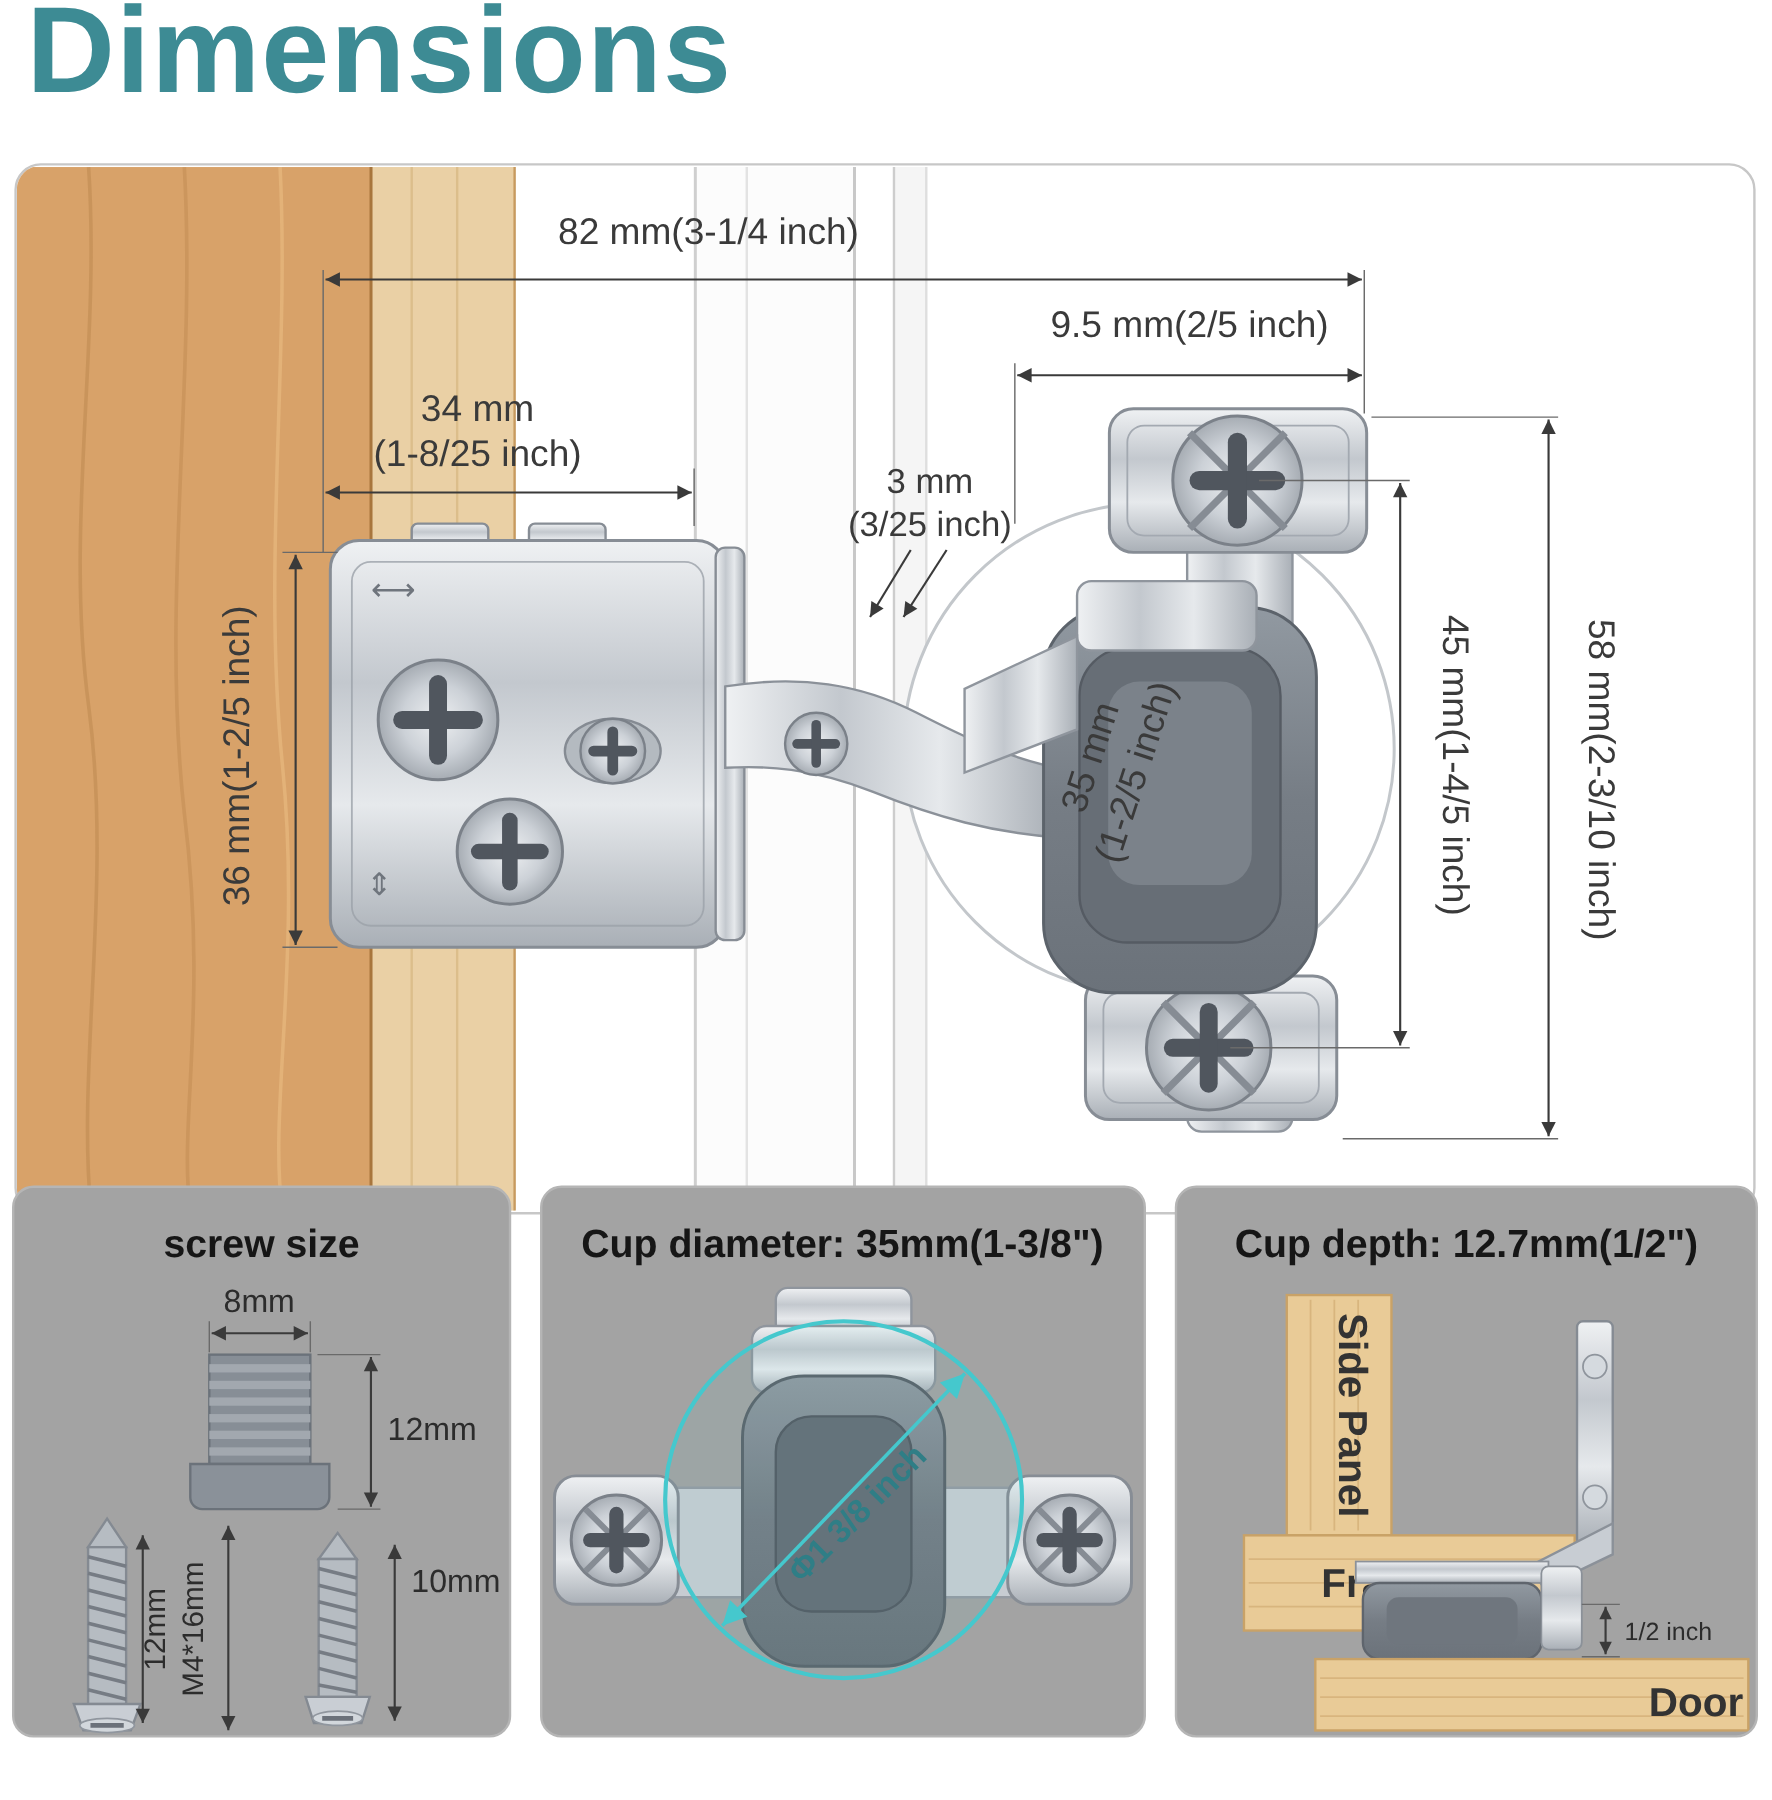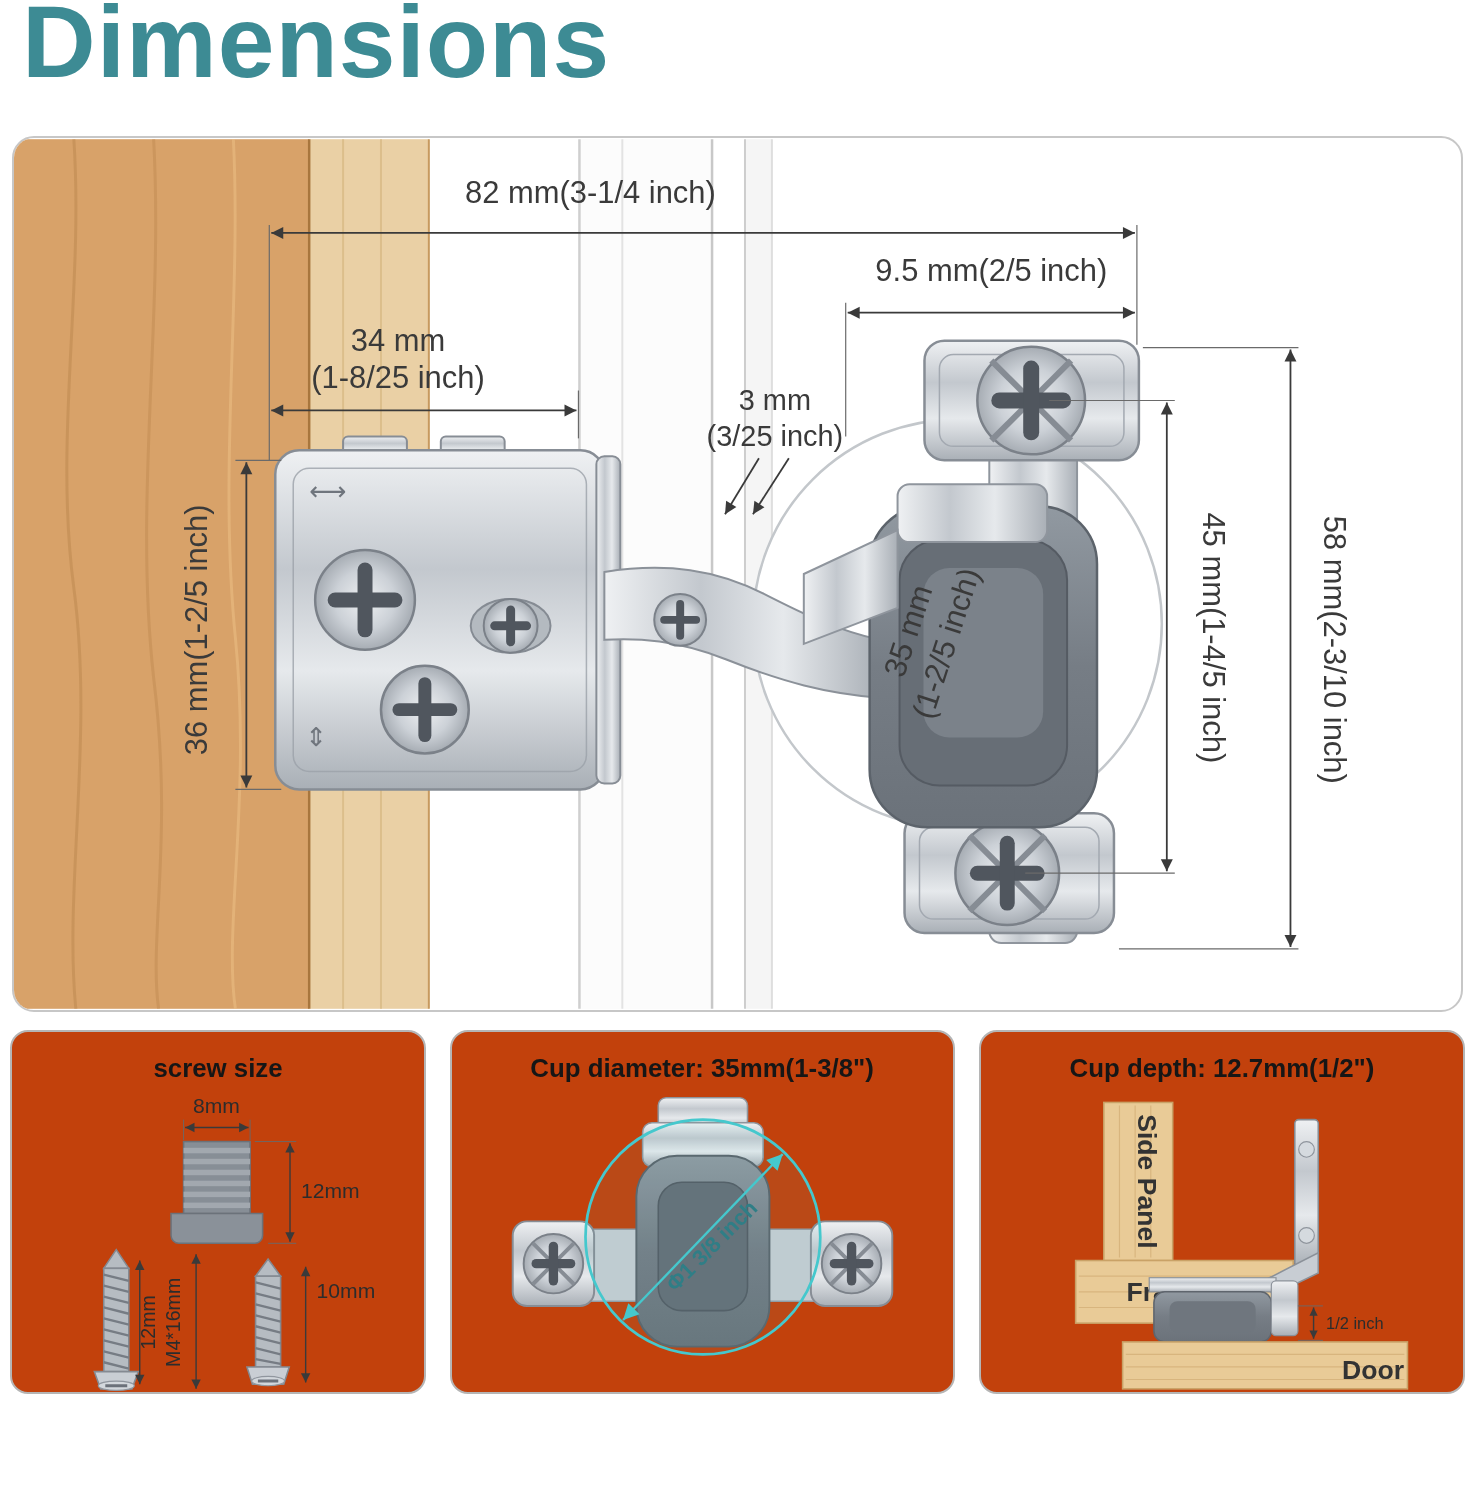--- a/index.html
+++ b/index.html
@@ -11,21 +11,21 @@
   .title {
     position:absolute; left:22px; top:-16px; margin:0;
     font-size:102px; font-weight:700; color:#3d8b94; letter-spacing:1px;
   }
   .main-box {
     position:absolute; left:12px; top:136px; width:1451px; height:876px;
     border:2px solid #c7c7c7; border-radius:22px; overflow:hidden; background:#fff;
   }
   .main-box svg, .panel svg { display:block; width:100%; height:100%; }
   .panel {
-    position:absolute; top:1030px; height:364px; background:#c2410c;
+    position:absolute; top:988px; height:460px; background:#a3a3a3;
     border:2px solid #b5b5b5; border-radius:18px; overflow:hidden;
   }
   .p1 { left:10px;  width:416px; }
   .p2 { left:450px; width:505px; }
   .p3 { left:979px; width:486px; }
 
   
   text { font-family:"Liberation Sans", sans-serif; }
   .dt  { font-size:31px; fill:#3a3a3a; }
   .dt2 { font-size:29px; fill:#3a3a3a; }

